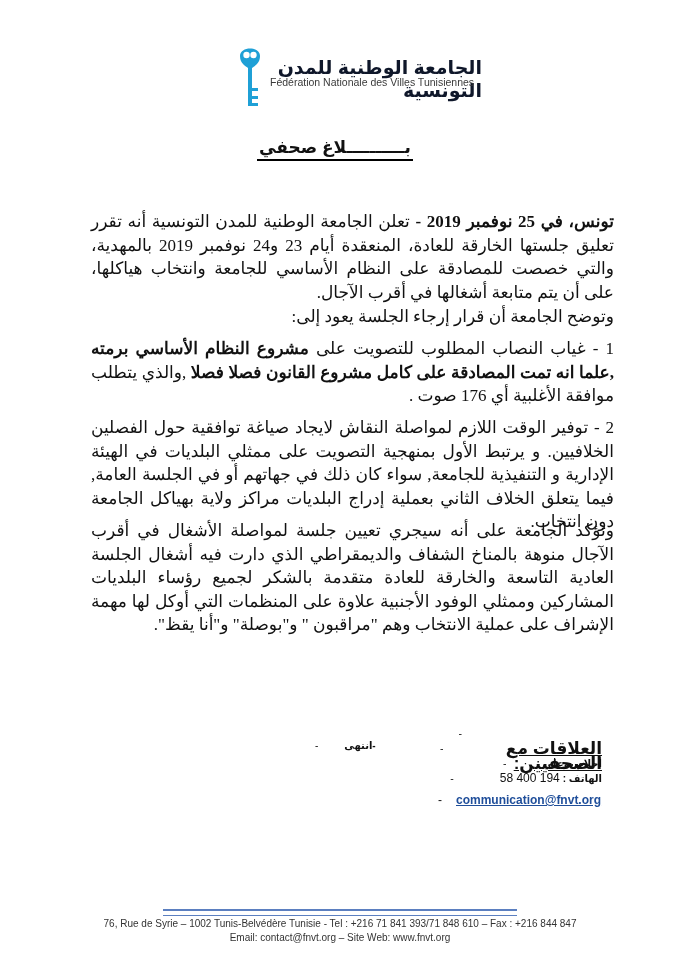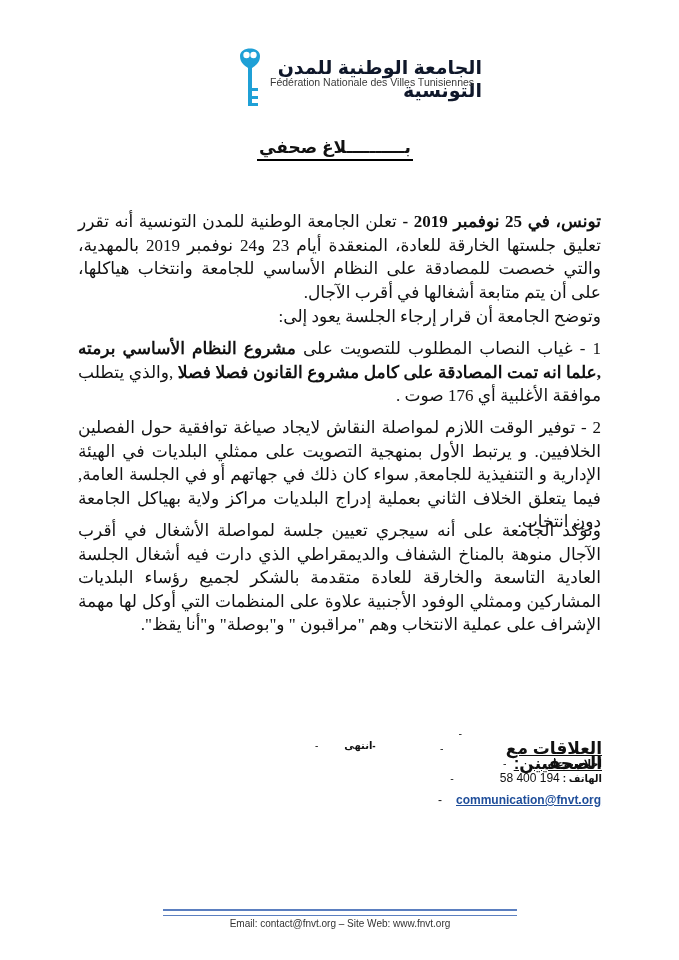--- a/index.html
+++ b/index.html
@@ -9,21 +9,21 @@
   }
   .logo { position: absolute; left: 236px; top: 44px; width: 260px; height: 66px; }
   .logo-key { position: absolute; left: 0; top: 0; width: 28px; height: 66px; }
   .logo-ar { position: absolute; left: 34px; top: 12px; width: 212px; text-align: right; direction: rtl;
     color: #0f172a; font-size: 19px; font-weight: bold; }
   .logo-fr { position: absolute; left: 34px; top: 32px; font-size: 10.5px; color: #3a3a3a; }
 
   .title-wrap { position: absolute; left: 255px; top: 137px; width: 160px; text-align: center; direction: rtl; }
   .title { font-size: 17px; font-weight: bold; border-bottom: 2px solid #000; padding: 0 2px 1px; display: inline-block; }
 
-  .body-text { position: absolute; left: 78px; width: 523px; direction: rtl; text-align: justify;
+  .body-text { position: absolute; left: 91px; width: 523px; direction: rtl; text-align: justify;
     font-family: "Liberation Serif", "DejaVu Serif", serif; font-size: 17px; line-height: 23.5px; }
   .body-text b { font-weight: bold; }
   .p1 { top: 210px; }
   .p2 { top: 305px; }
   .p3 { top: 337px; }
   .p4 { top: 416px; }
   .p5 { top: 519px; }
 
   .end { position: absolute; left: 315px; top: 696px; direction: rtl; font-size: 10px; font-weight: bold; margin-top: 44px; }
   .end .dash { margin-right: 26px; font-weight: normal; }
@@ -96,14 +96,15 @@
     <span class="small">الهاتف :</span>&nbsp;<span class="phone" dir="ltr">58 400 194</span><span class="dash" style="margin-right:46px">-</span>
   </div>
 </div>
 
 <div class="email-row">
   <span>-</span><span style="display:inline-block;width:14px"></span><a>communication@fnvt.org</a>
 </div>
 
 <div class="footer-rule"></div>
 <div class="footer">
+  <div>76, Rue de Syrie – 1002 Tunis-Belvédère Tunisie - Tel : +216 71 841 393/71 848 610 – Fax : +216 844 847</div>
   <div>Email: contact@fnvt.org – Site Web: www.fnvt.org</div>
 </div>
 
 </body></html>

